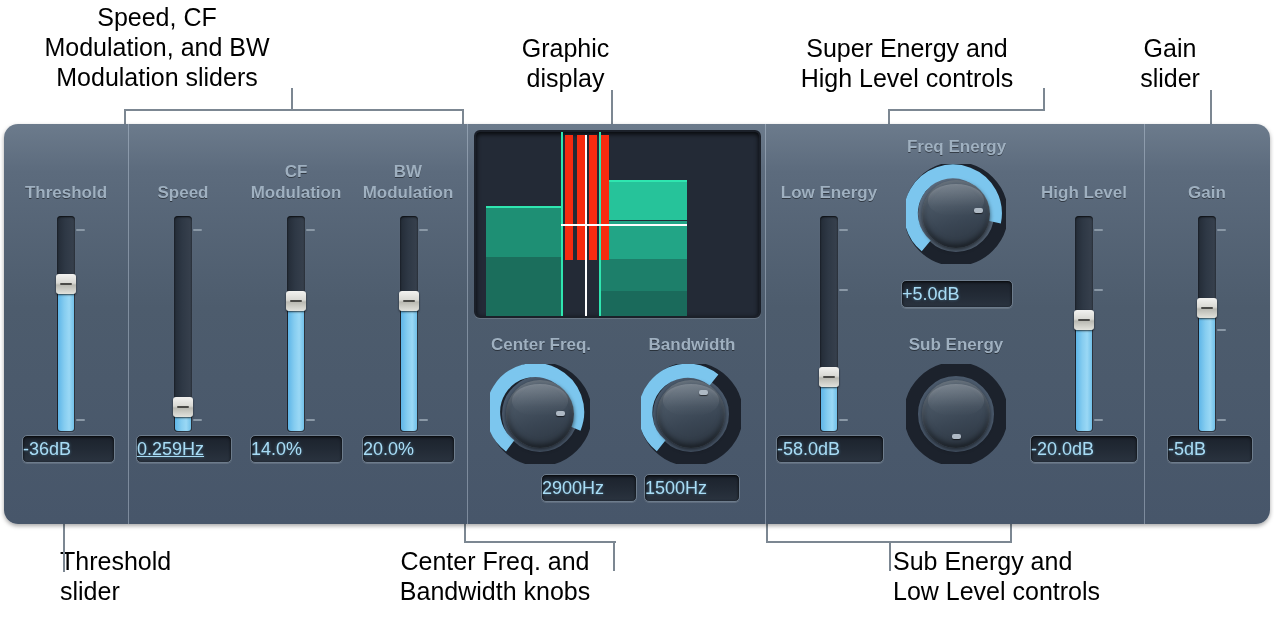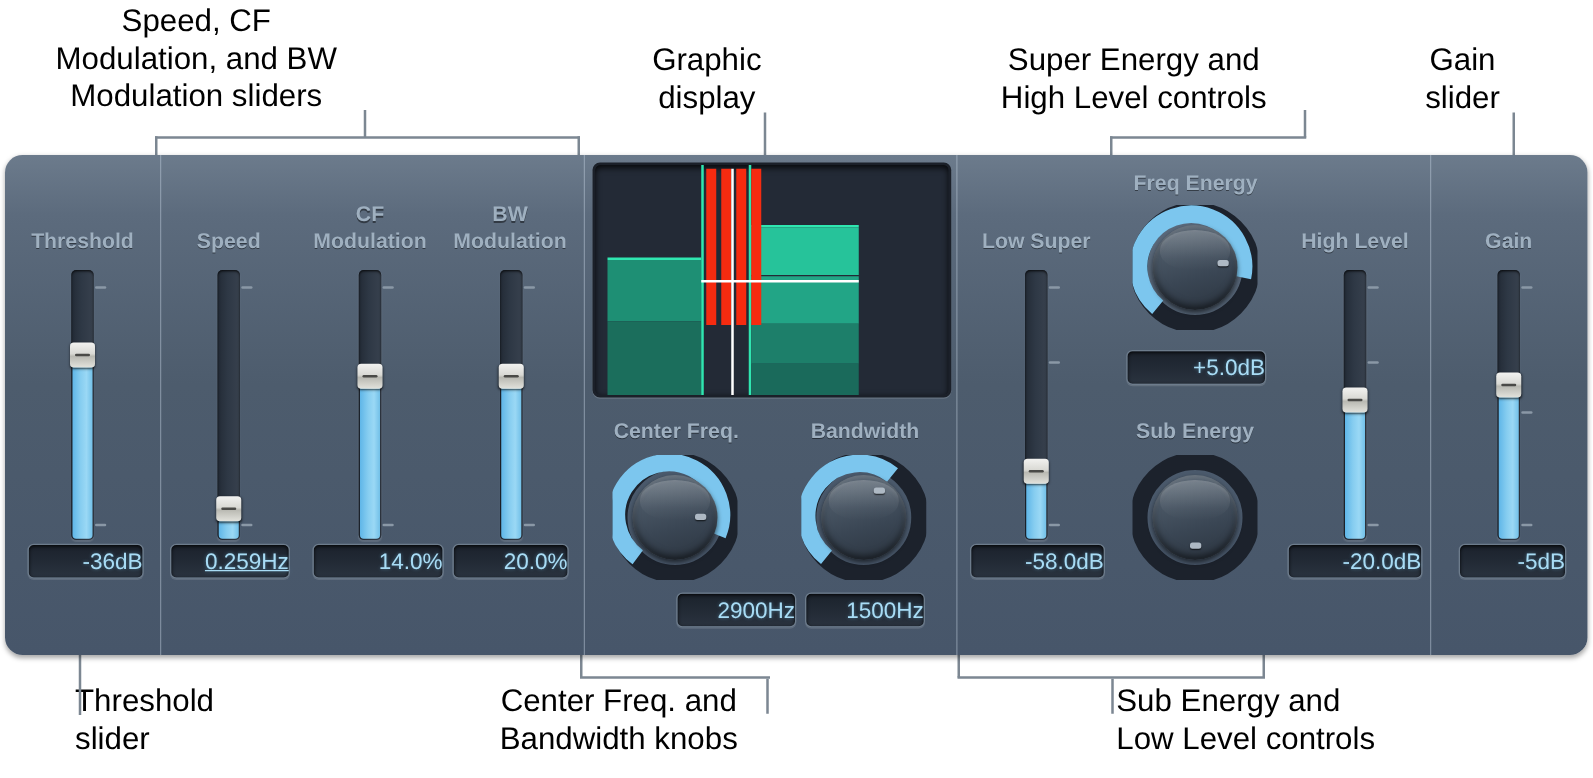--- a/index.html
+++ b/index.html
@@ -53,21 +53,21 @@
     background:#4a4a47;border-radius:1px;
   }
   .tick{position:absolute;width:9px;height:2px;background:#8a98a6;border-radius:1px;}
 
   
   .vfield{
     position:absolute;height:26px;border-radius:5px;
     background:linear-gradient(180deg,#1b222c 0%,#222a35 50%,#2a333f 100%);
     border:1px solid #6d7c8c;
     box-shadow:inset 0 1px 3px rgba(0,0,0,.9),0 1px 0 rgba(255,255,255,.13);
-    color:#a8dcf5;font-size:18px;line-height:26px;text-align:right;
+    color:#a8dcf5;font-size:18px;line-height:26px;text-align:left;
     text-shadow:0 0 3px rgba(120,200,240,.45);
   }
 
   
   .knob{position:absolute;}
   .knob svg{position:absolute;left:0;top:0;}
   .knob .cap{
     position:absolute;border-radius:50%;
     background:linear-gradient(165deg,#5b6875 0%,#4a5765 30%,#3a4654 60%,#2b343f 100%);
     box-shadow:inset 0 2px 4px rgba(255,255,255,.18),inset 0 -3px 6px rgba(0,0,0,.55),0 2px 4px rgba(0,0,0,.6);
@@ -167,21 +167,21 @@
   <div class="ctl-label" style="left:228px;top:37px;width:128px;">CF
 Modulation</div>
   <div class="slider" style="left:283px;top:92px;width:18px;height:216px;">
     <div class="track">
       <div class="fill" style="height:57%;"></div>
     </div>
     <div class="thumb" style="bottom:56%;"></div>
     <div class="tick" style="left:19px;top:13px;"></div>
     <div class="tick" style="left:19px;top:203px;"></div>
   </div>
-  <div class="vfield" style="left:246px;top:311px;width:91px;padding-left:12px;">14.0%</div>
+  <div class="vfield" style="left:246px;top:311px;width:91px;">14.0%</div>
 
   <div class="ctl-label" style="left:340px;top:37px;width:128px;">BW
 Modulation</div>
   <div class="slider" style="left:396px;top:92px;width:18px;height:216px;">
     <div class="track">
       <div class="fill" style="height:57%;"></div>
     </div>
     <div class="thumb" style="bottom:56%;"></div>
     <div class="tick" style="left:19px;top:13px;"></div>
     <div class="tick" style="left:19px;top:203px;"></div>
@@ -234,21 +234,21 @@
     <svg width="100" height="100" viewBox="0 0 100 100">
       <circle cx="50" cy="50" r="45" fill="none" stroke="#1c222c" stroke-width="14"></circle>
       <path d="M 20.2 81.8 A 42 42 0 1 1 73 16" fill="none" stroke="#7cc6ee" stroke-width="14" stroke-linecap="butt"></path>
     </svg>
     <div class="cap" style="left:16px;top:16px;width:68px;height:68px;"></div>
     <div class="gloss" style="left:22px;top:20px;width:56px;height:32px;"></div>
     <div class="ind" style="left:58px;top:26px;"></div>
   </div>
   <div class="vfield" style="left:640px;top:350px;width:94px;">1500Hz</div>
 
-  <div class="ctl-label" style="left:765px;top:58px;width:120px;">Low Super</div>
+  <div class="ctl-label" style="left:765px;top:58px;width:120px;">Low Energy</div>
   <div class="slider" style="left:816px;top:92px;width:18px;height:216px;">
     <div class="track">
       <div class="fill" style="height:22%;"></div>
     </div>
     <div class="thumb" style="bottom:21%;"></div>
     <div class="tick" style="left:19px;top:13px;"></div>
     <div class="tick" style="left:19px;top:73px;"></div>
     <div class="tick" style="left:19px;top:203px;"></div>
   </div>
   <div class="vfield" style="left:772px;top:311px;width:106px;">-58.0dB</div>

